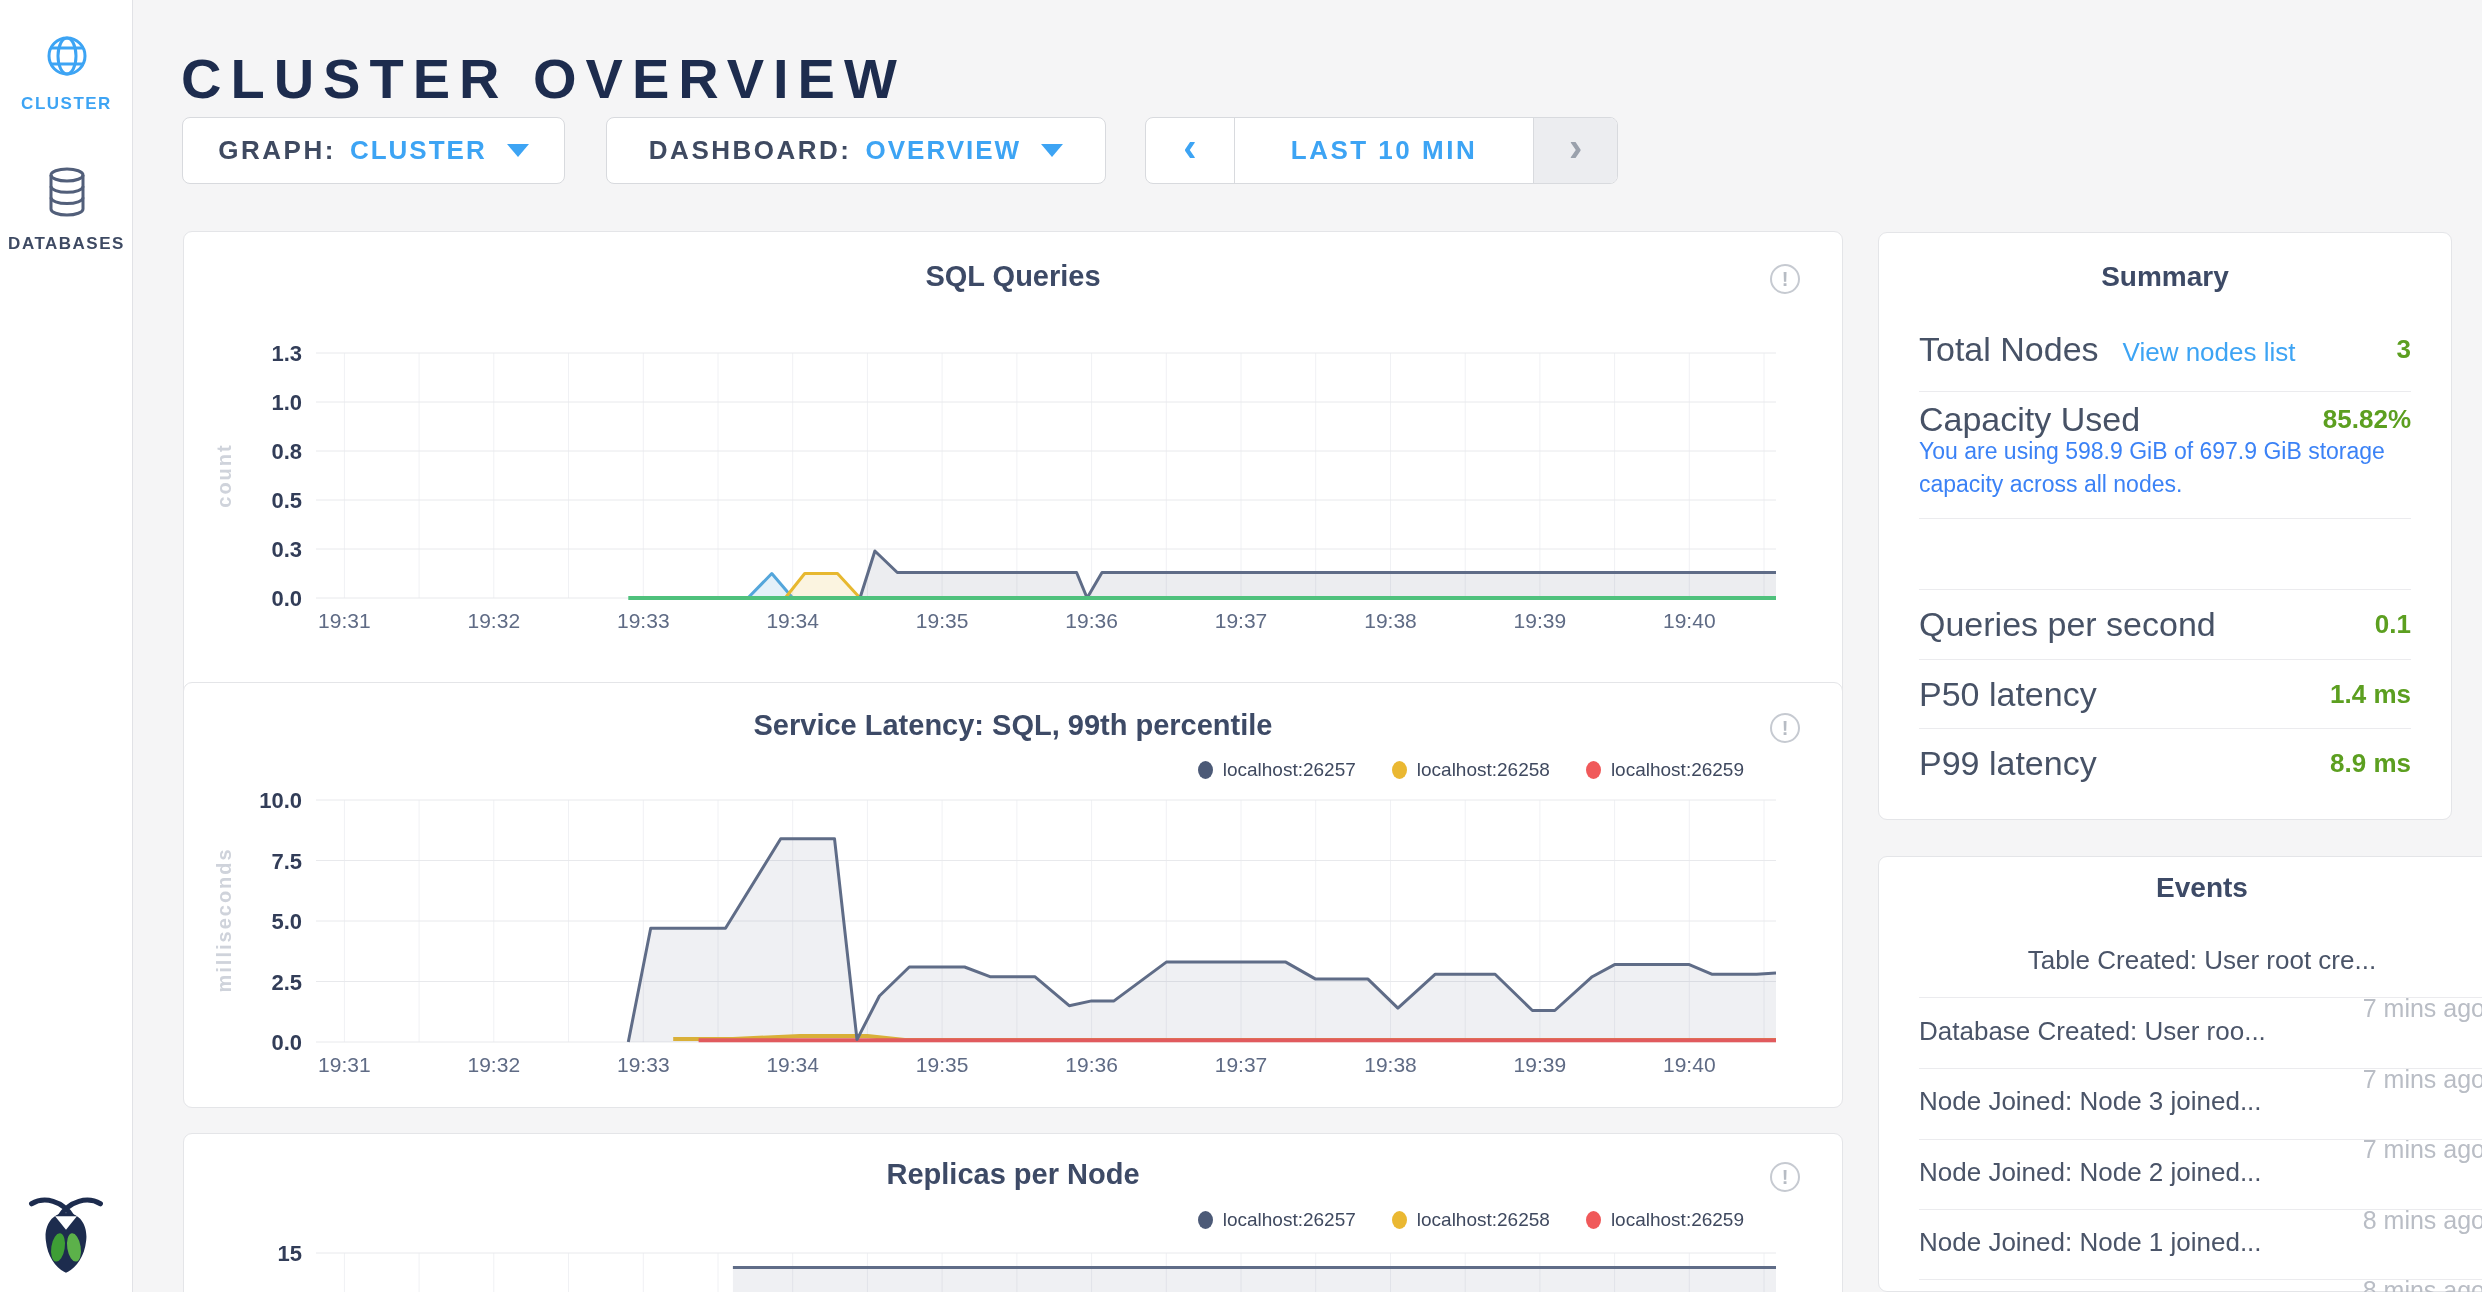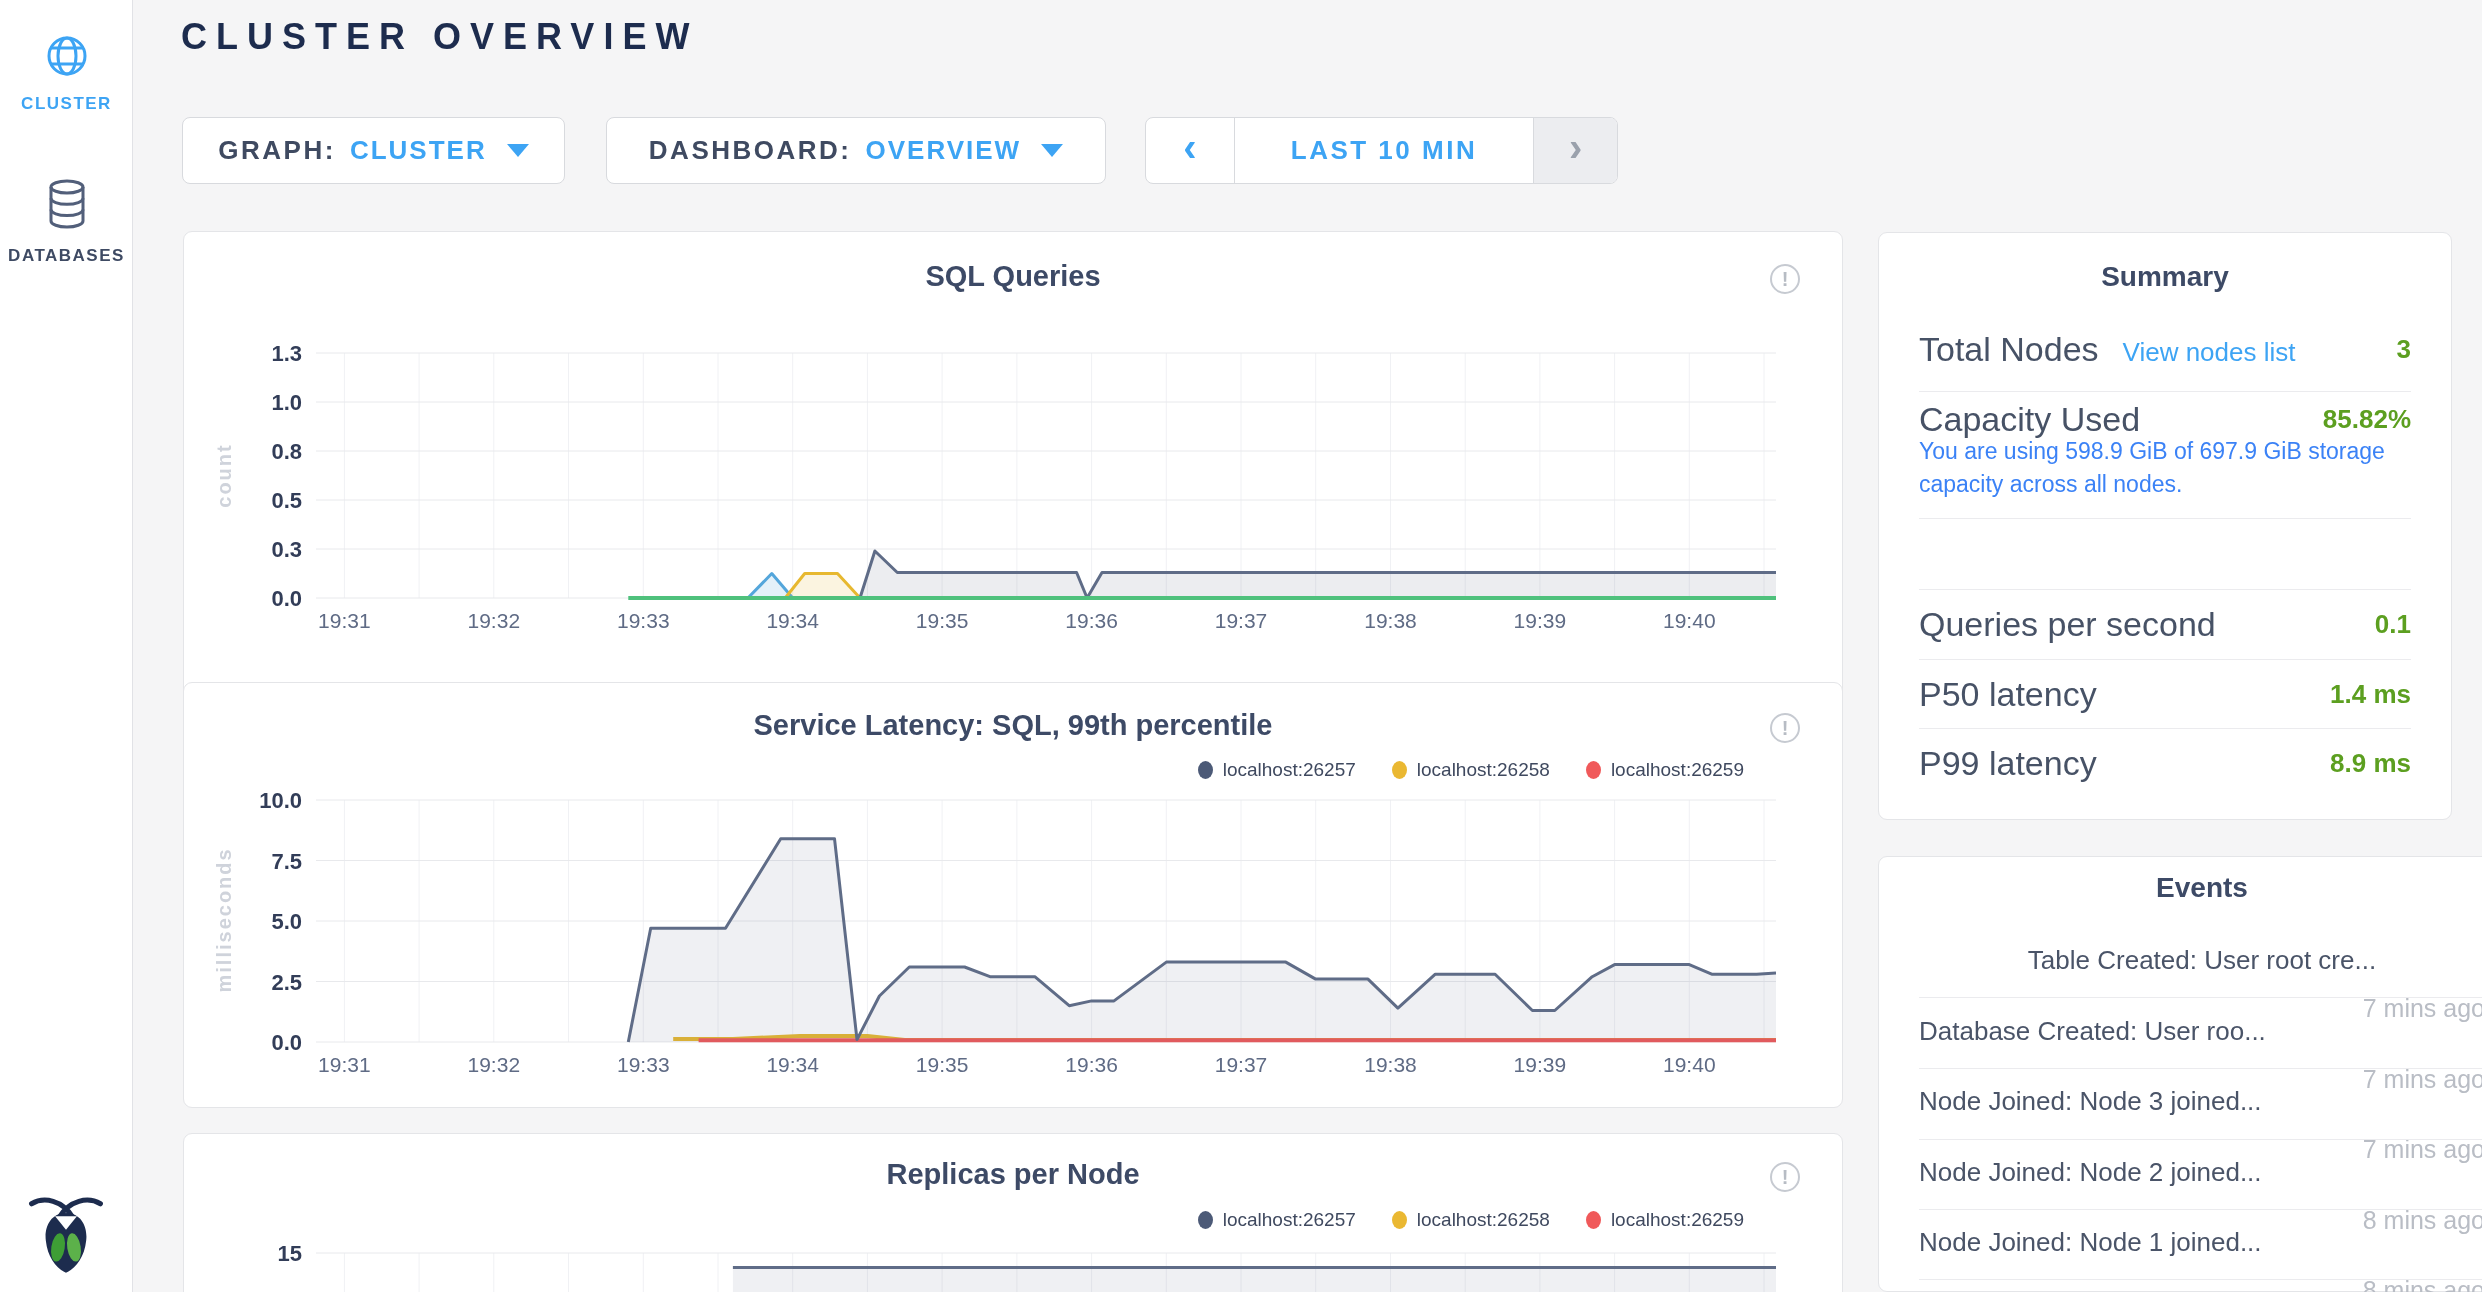--- a/index.html
+++ b/index.html
@@ -9,21 +9,21 @@
 
   
   .sidebar { position:absolute; left:0; top:0; width:133px; height:1292px; background:#ffffff; border-right:1px solid #e1e2e6; }
   .nav-item { position:absolute; left:0; width:133px; text-align:center; cursor:pointer; }
   .nav-label { display:block; font-size:17px; font-weight:bold; letter-spacing:1.5px; margin-top:12px; }
   .nav-cluster .nav-label { color:#3da4f4; }
   .nav-databases .nav-label { color:#3e4a63; }
   .logo-wrap { position:absolute; left:24px; top:1192px; width:84px; height:84px; }
 
   
-  .page-title { position:absolute; left:181px; top:16px; font-size:36px; font-weight:800; letter-spacing:9px; color:#1d2c4e; }
+  .page-title { position:absolute; left:181px; top:46px; font-size:56px; font-weight:800; letter-spacing:9px; color:#1d2c4e; }
   .dropdown { position:absolute; top:117px; height:67px; background:#ffffff; border:1px solid #d8dade; border-radius:8px; display:flex; align-items:center; justify-content:center; gap:14px; cursor:pointer; }
   .dd-graph { left:182px; width:383px; }
   .dd-dashboard { left:606px; width:500px; }
   .dd-label { font-size:26px; font-weight:600; letter-spacing:2.5px; color:#3f4a61; }
   .dd-value { font-size:26px; font-weight:700; letter-spacing:2px; color:#3da4f4; }
   .dd-caret { width:0; height:0; border-left:11px solid transparent; border-right:11px solid transparent; border-top:13px solid #3da4f4; margin-left:6px; }
 
   .timesel { position:absolute; left:1145px; top:117px; width:473px; height:67px; background:#ffffff; border:1px solid #d8dade; border-radius:8px; display:flex; overflow:hidden; }
   .ts-seg { display:flex; align-items:center; justify-content:center; cursor:pointer; }
   .ts-prev { width:88px; color:#3da4f4; font-size:40px; font-weight:bold; padding-bottom:6px; }
@@ -72,21 +72,21 @@
       <span>
         <svg width="44" height="44" viewBox="0 0 44 44" fill="none" stroke="#3da4f4" stroke-width="3">
           <circle cx="22" cy="22" r="18"></circle>
           <ellipse cx="22" cy="22" rx="9" ry="18"></ellipse>
           <line x1="5" y1="14" x2="39" y2="14"></line>
           <line x1="5" y1="30" x2="39" y2="30"></line>
         </svg>
       </span>
       <span class="nav-label">CLUSTER</span>
     </div>
-    <div class="nav-item nav-databases" style="top:178px;">
+    <div class="nav-item nav-databases" style="top:166px;">
       <span>
         <svg width="46" height="52" viewBox="0 0 46 52" fill="none" stroke="#525f7a" stroke-width="3">
           <ellipse cx="23" cy="9" rx="16" ry="6"></ellipse>
           <path d="M7,9 V43 A16,6 0 0 0 39,43 V9"></path>
           <path d="M7,20.3 A16,6 0 0 0 39,20.3"></path>
           <path d="M7,31.6 A16,6 0 0 0 39,31.6"></path>
         </svg>
       </span>
       <span class="nav-label">DATABASES</span>
     </div>

